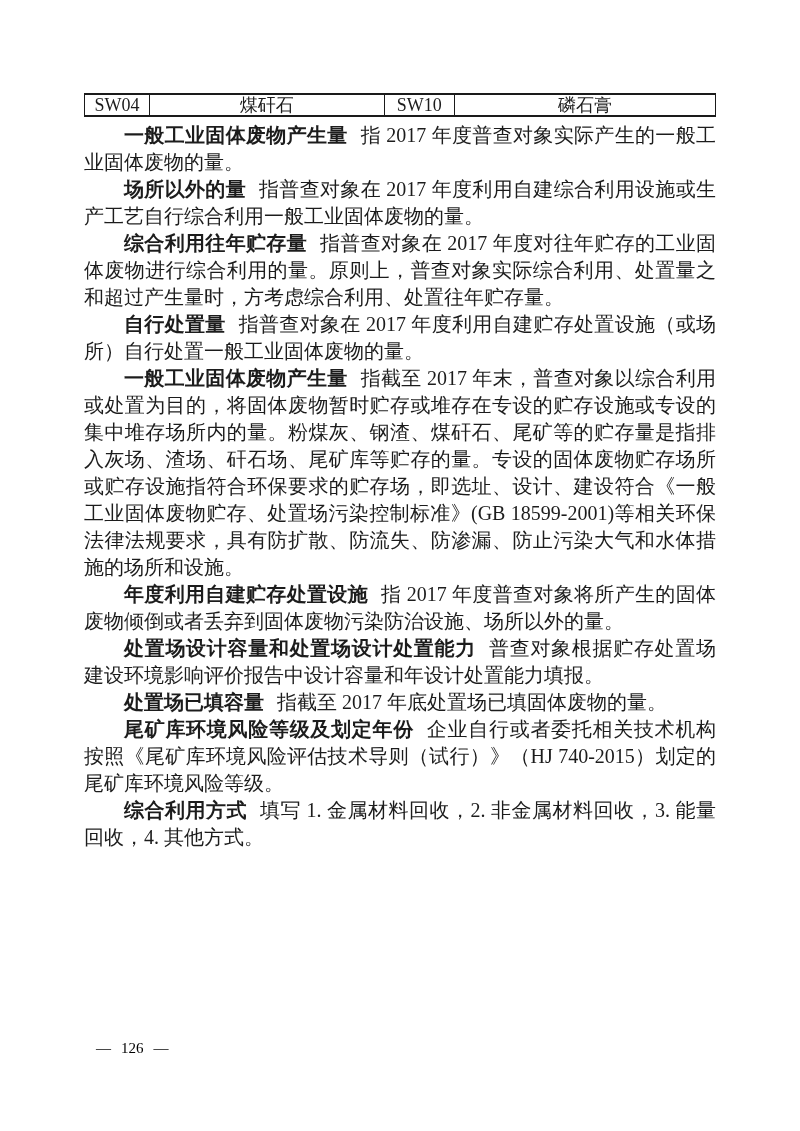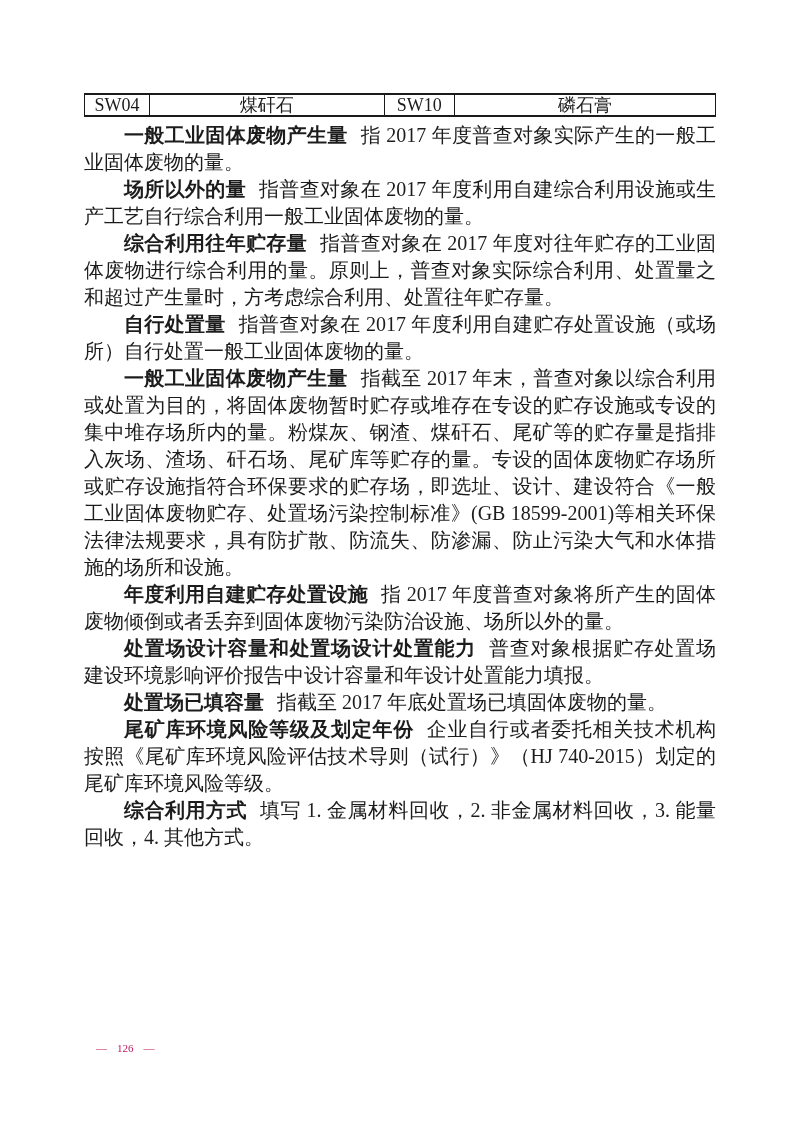--- a/index.html
+++ b/index.html
@@ -54,23 +54,23 @@
   }
   p.def .term {
     font-weight: bold;
     font-family: "Liberation Sans", "DejaVu Sans", sans-serif;
     margin-right: 0.65em;
   }
   .footer {
     position: absolute;
     left: 86px;
     top: 1038px;
-    font-size: 11px;
+    font-size: 15px;
     line-height: 20px;
-    color: #be185d;
+    color: #000000;
   }
   .footer .dash {
     display: inline-block;
     margin: 0 10px;
     letter-spacing: 0;
   }
   .footer .num {
     display: inline-block;
   }
 </style>

